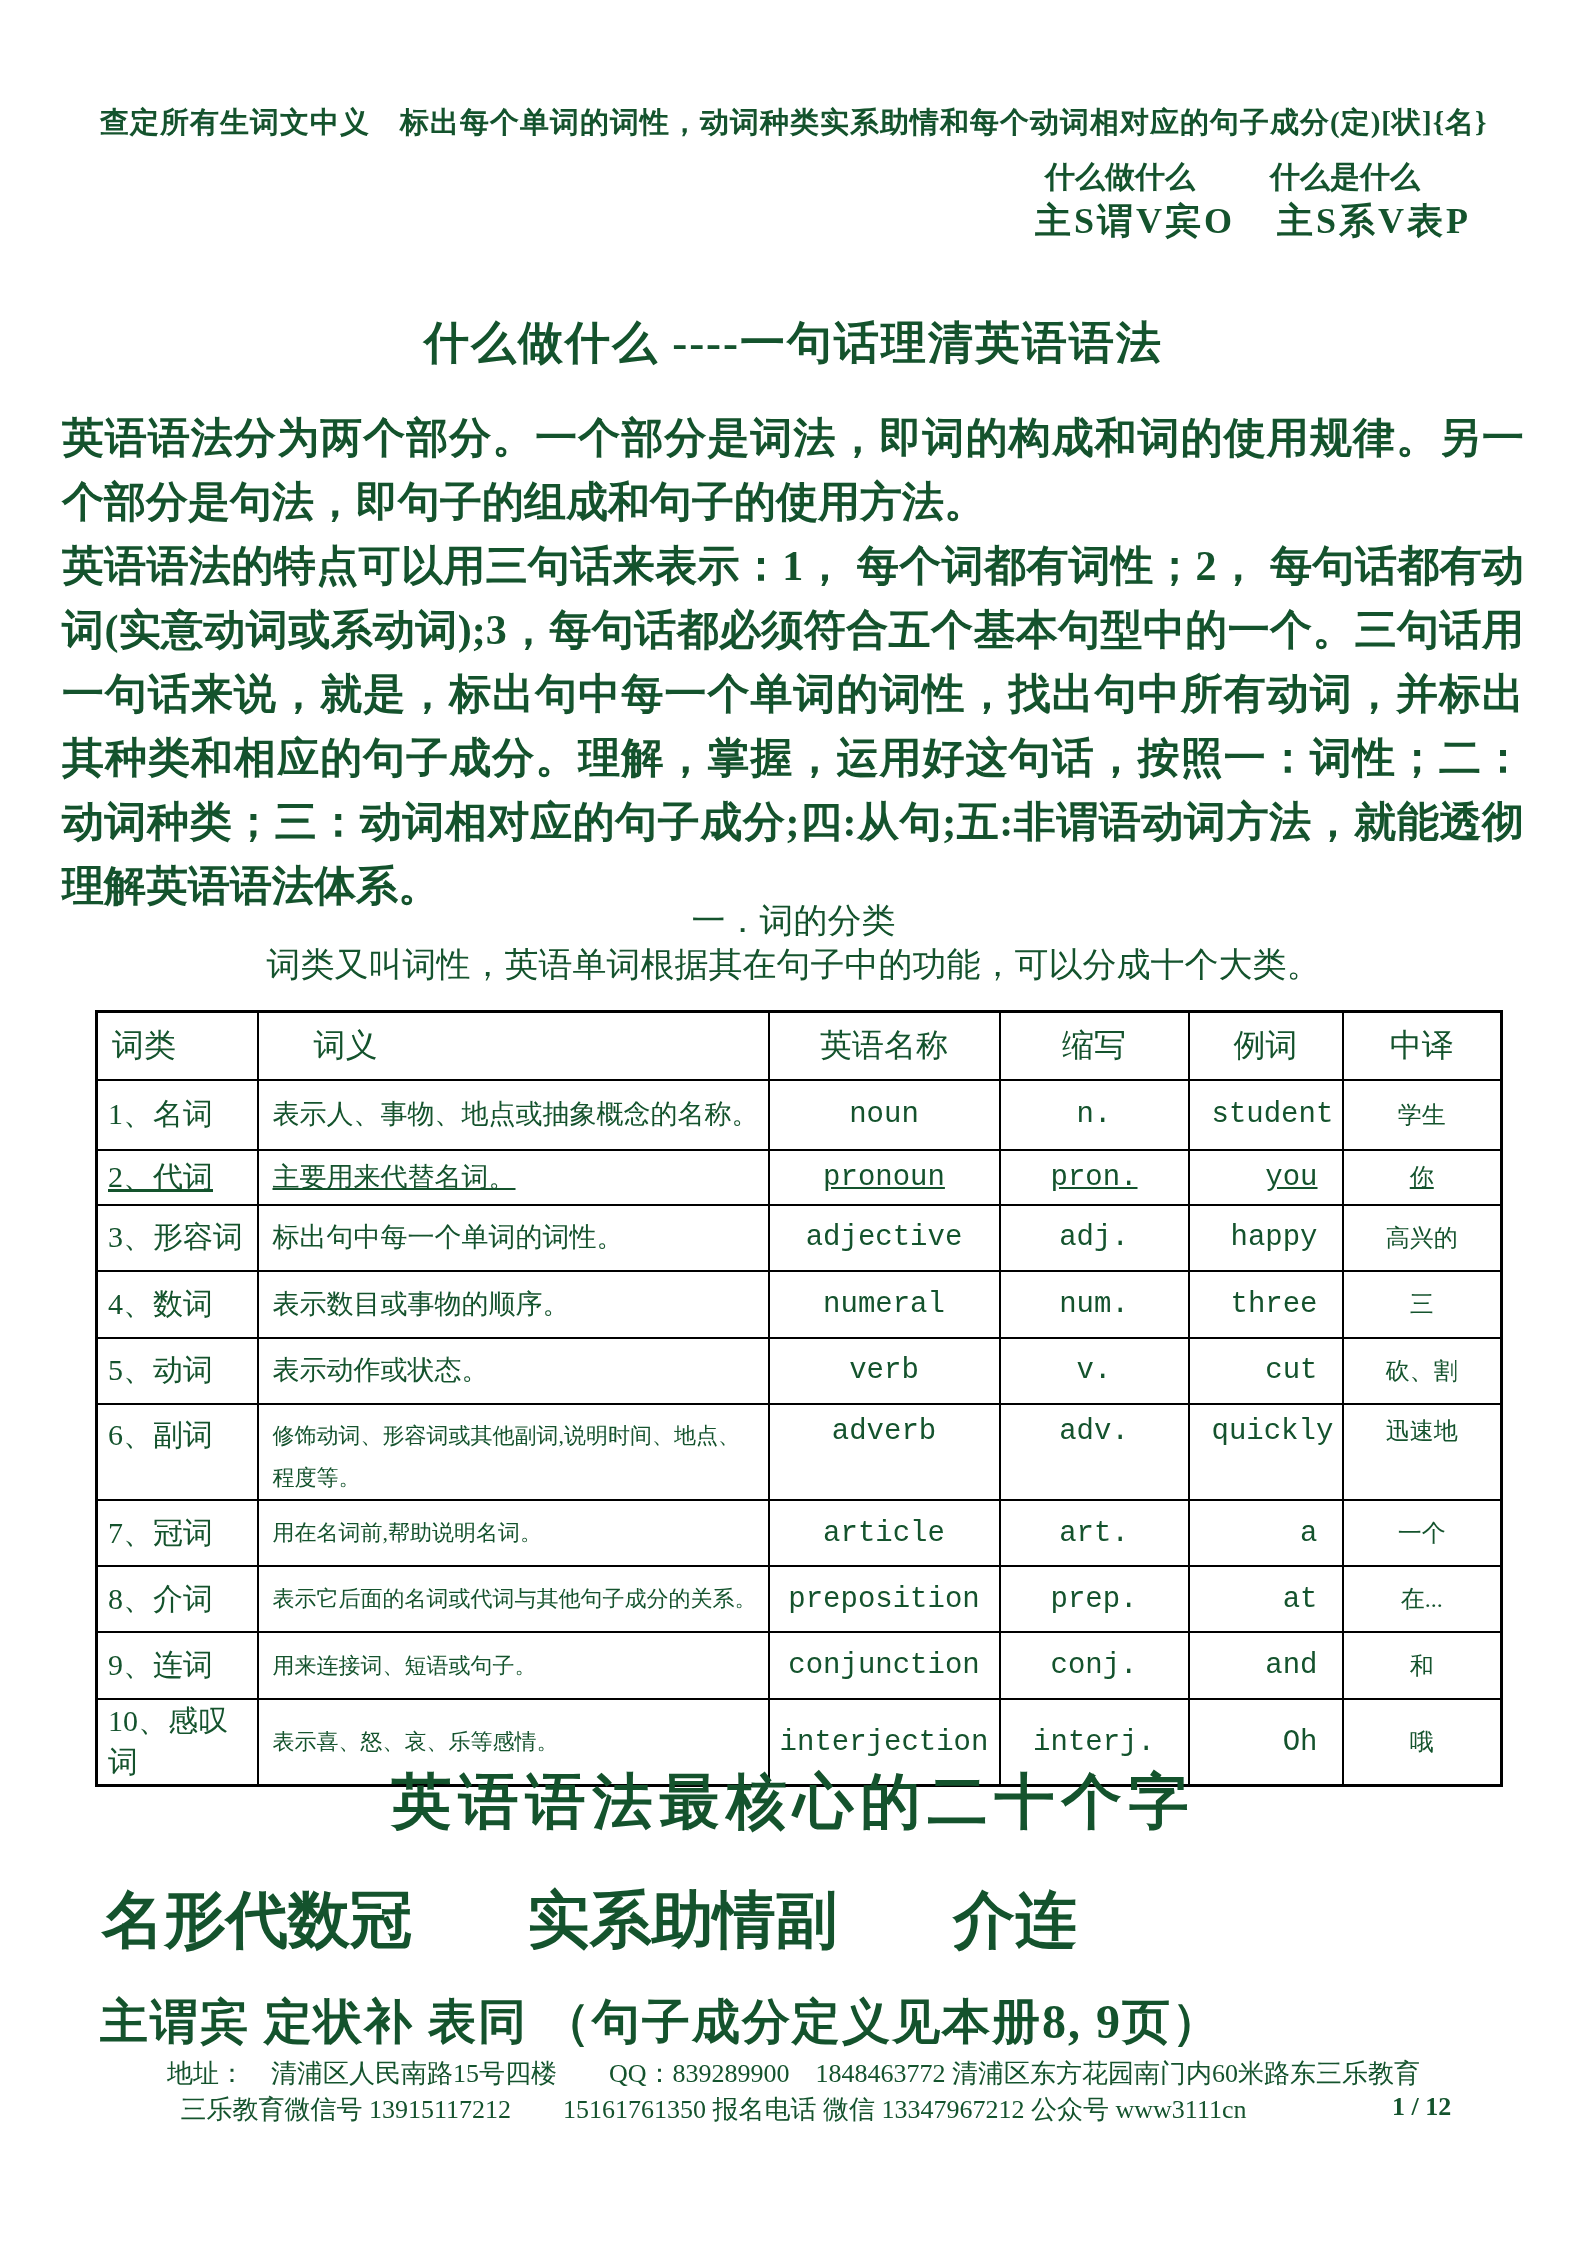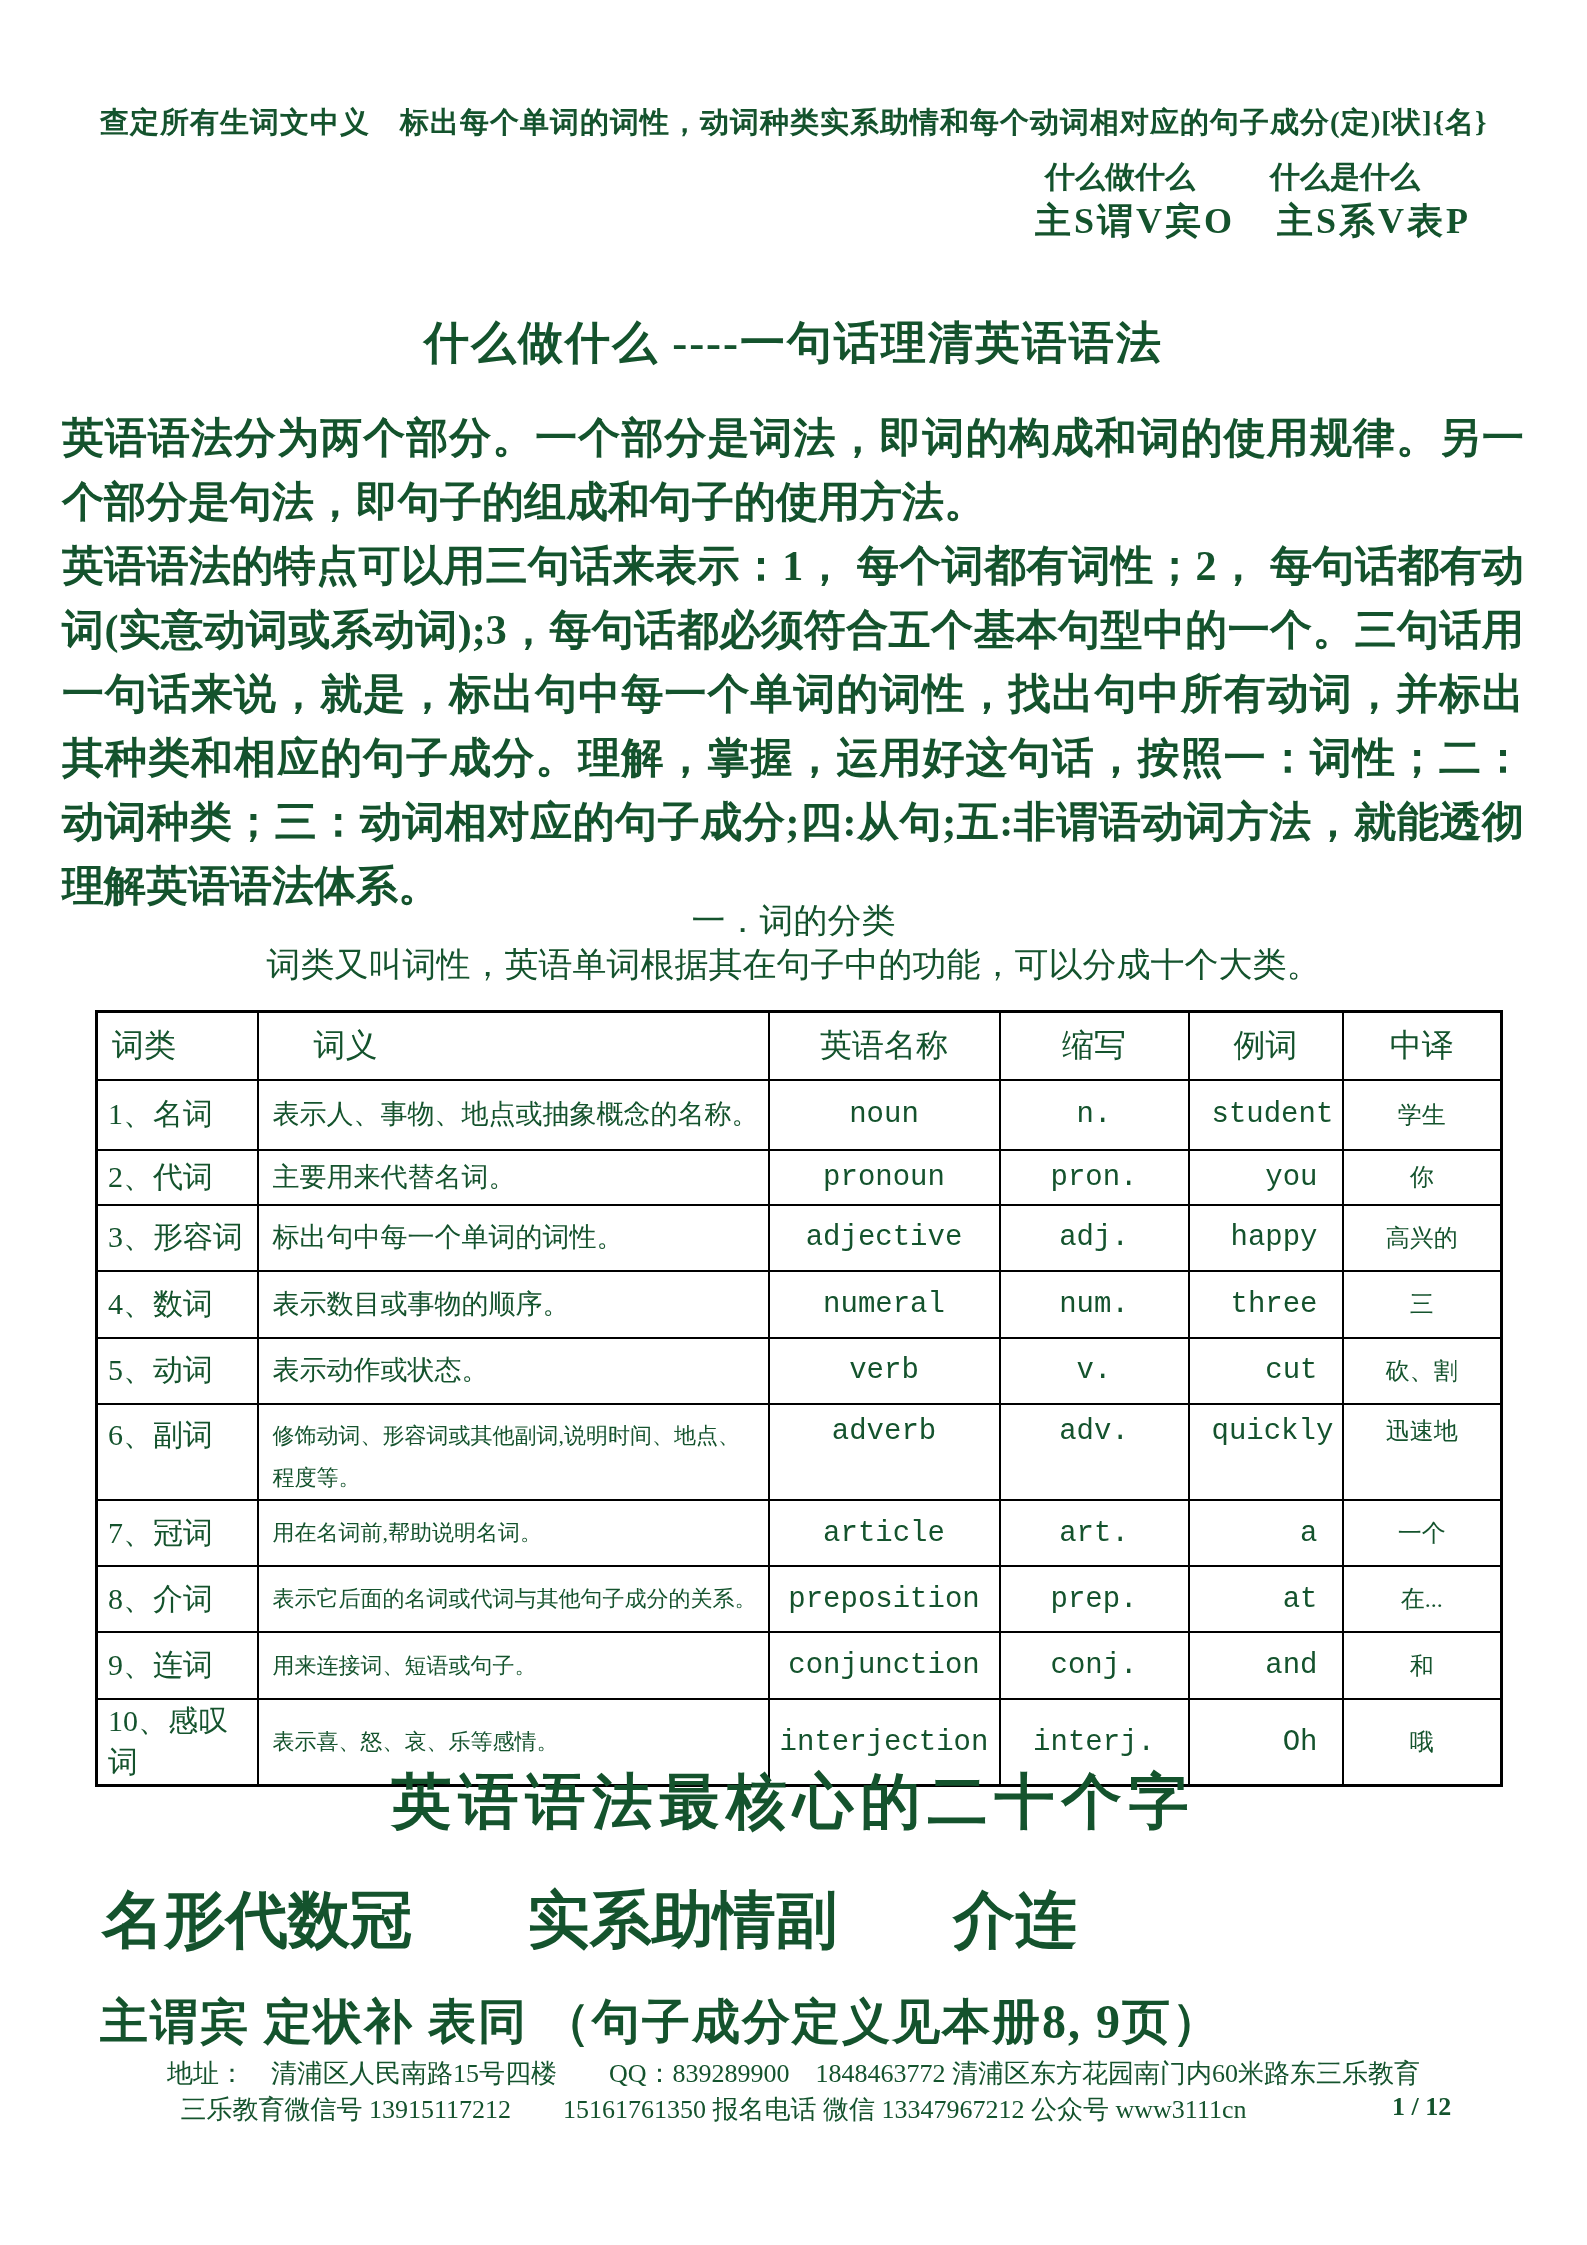--- a/index.html
+++ b/index.html
@@ -66,21 +66,21 @@
   table.pos td.c2, table.pos td.c3 {
     font-family:"Liberation Mono", monospace; font-size:29px; text-align:center;
   }
   table.pos td.c4 {
     font-family:"Liberation Mono", monospace; font-size:29px;
     text-align:right; padding-right:24px;padding-left:22px;
   }
   table.pos td.c5 { font-size:24px; text-align:center; }
   table.pos td.top { vertical-align:top; padding-top:10px; }
   table.pos tbody tr:nth-child(1)  { height:70px; }
-  table.pos tbody tr:nth-child(2)  { height:40px; }
+  table.pos tbody tr:nth-child(2)  { height:40px;text-decoration:underline; }
   table.pos tbody tr:nth-child(3)  { height:66px; }
   table.pos tbody tr:nth-child(4)  { height:67px; }
   table.pos tbody tr:nth-child(5)  { height:66px; }
   table.pos tbody tr:nth-child(6)  { height:86px; }
   table.pos tbody tr:nth-child(7)  { height:66px; }
   table.pos tbody tr:nth-child(8)  { height:66px; }
   table.pos tbody tr:nth-child(9)  { height:67px; }
   table.pos tbody tr:nth-child(10) { height:70px; }
   
   .core-heading {

